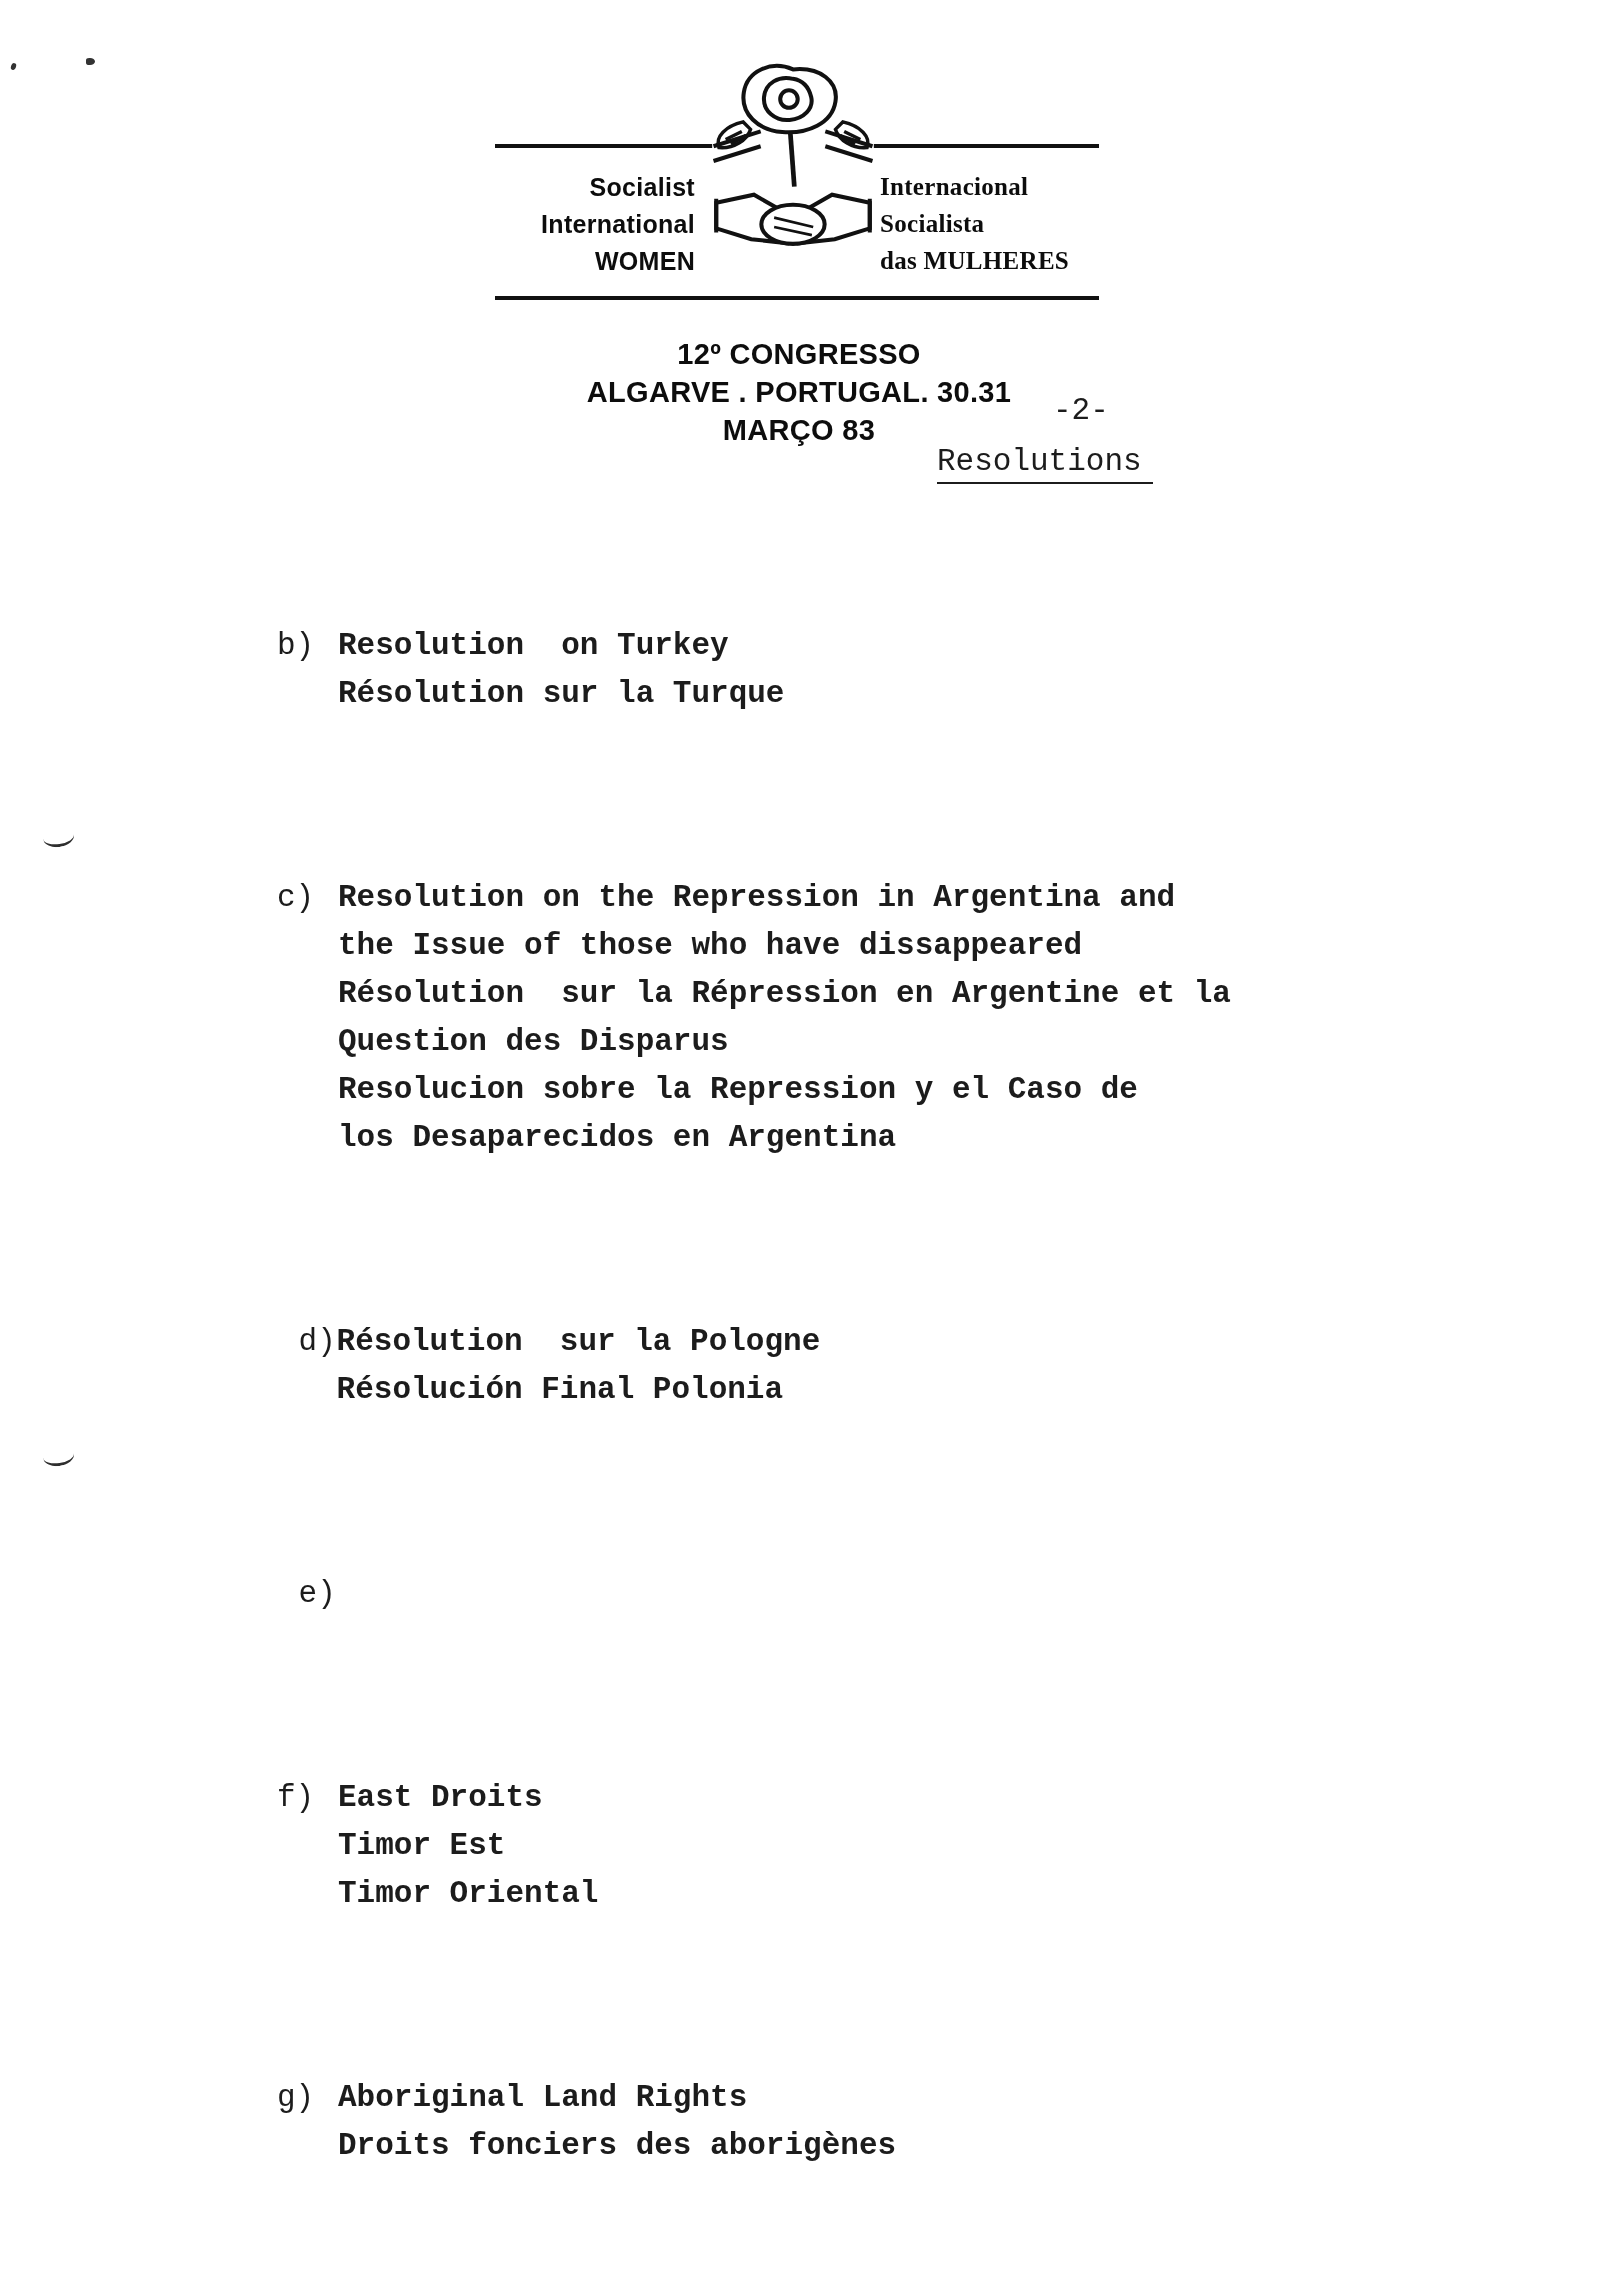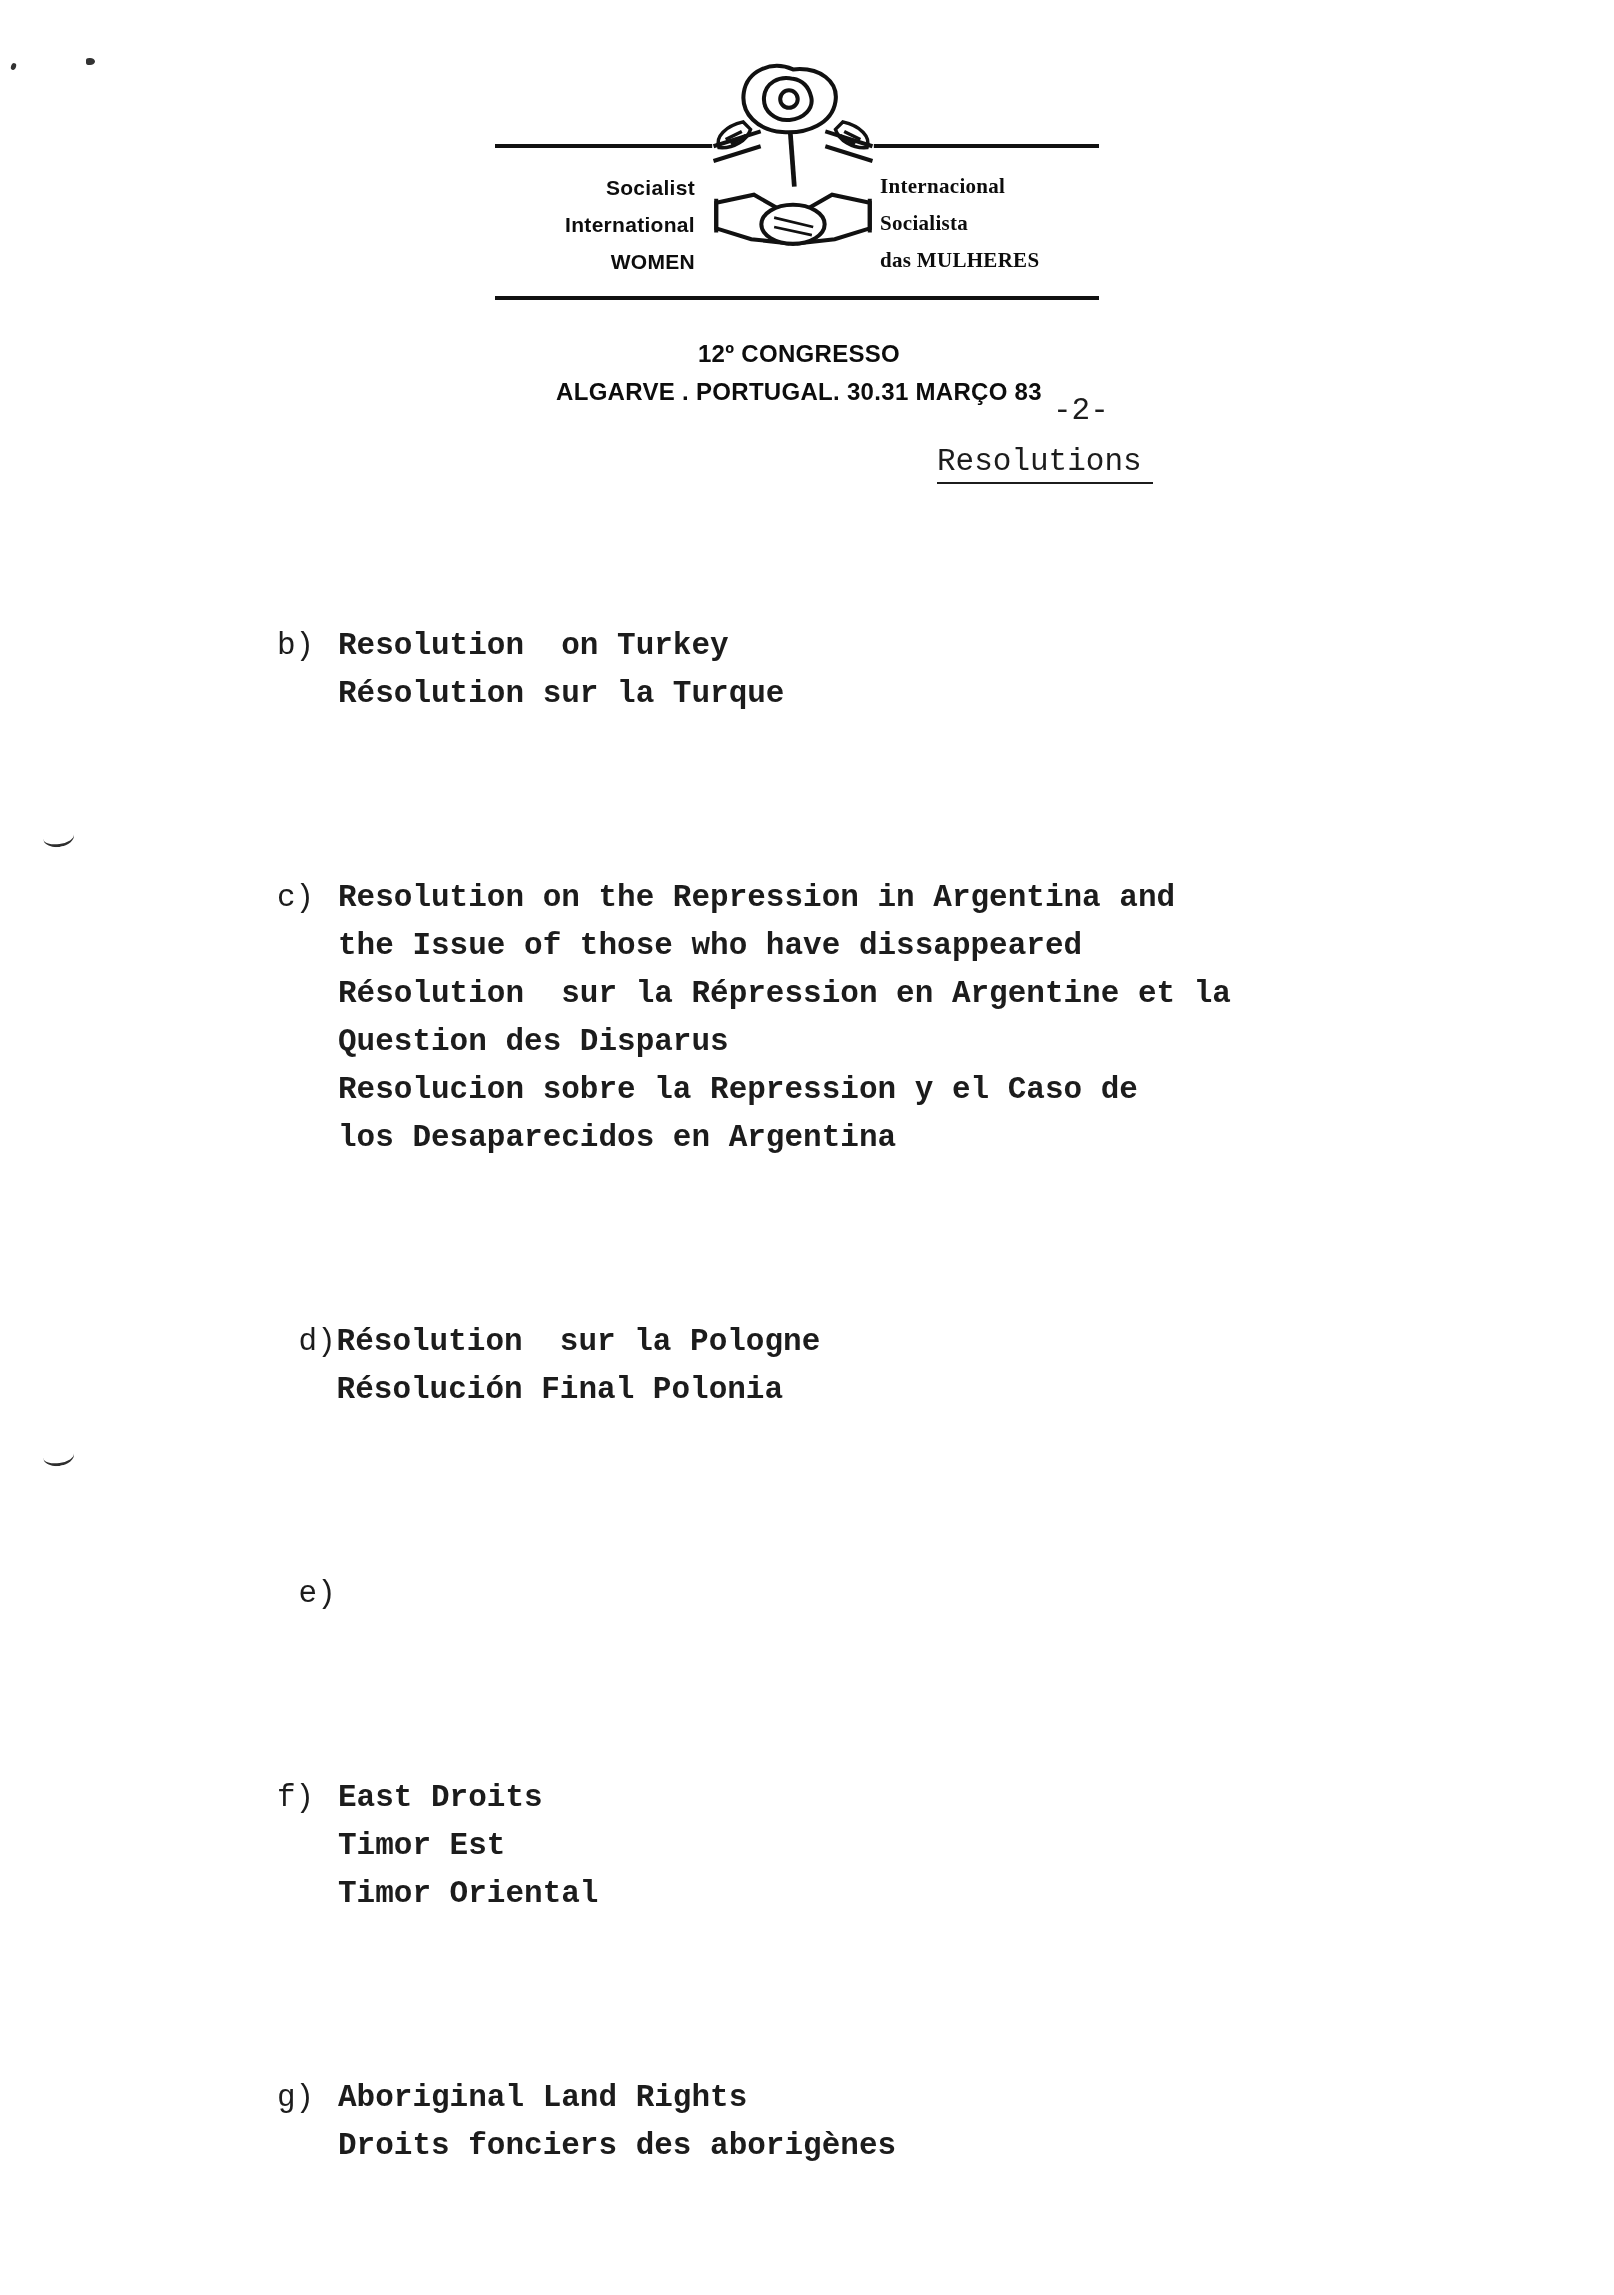--- a/index.html
+++ b/index.html
@@ -24,21 +24,21 @@
     height: 3.9px;
     background: #111;
   }
   .rule-top { top: 144px; }
   .rule-bottom { top: 296px; }
 
   .logo-text {
     position: absolute;
     font-family: "Liberation Sans", sans-serif;
     font-weight: 700;
-    font-size: 21px;
+    font-size: 25px;
     line-height: 37px;
     color: #0d0d0d;
     letter-spacing: 0.3px;
   }
   .logo-left {
     left: 459px;
     width: 236px;
     top: 169px;
     text-align: right;
   }
@@ -59,21 +59,21 @@
   }
 
   .congress {
     position: absolute;
     left: 537px;
     top: 335px;
     width: 524px;
     text-align: center;
     font-family: "Liberation Sans", sans-serif;
     font-weight: 700;
-    font-size: 24px;
+    font-size: 29px;
     line-height: 38px;
     color: #0d0d0d;
     letter-spacing: 0.3px;
   }
 
   
   .tw {
     font-family: "Liberation Mono", "DejaVu Sans Mono", monospace;
     font-size: 31px;
     color: #1c1c1c;

